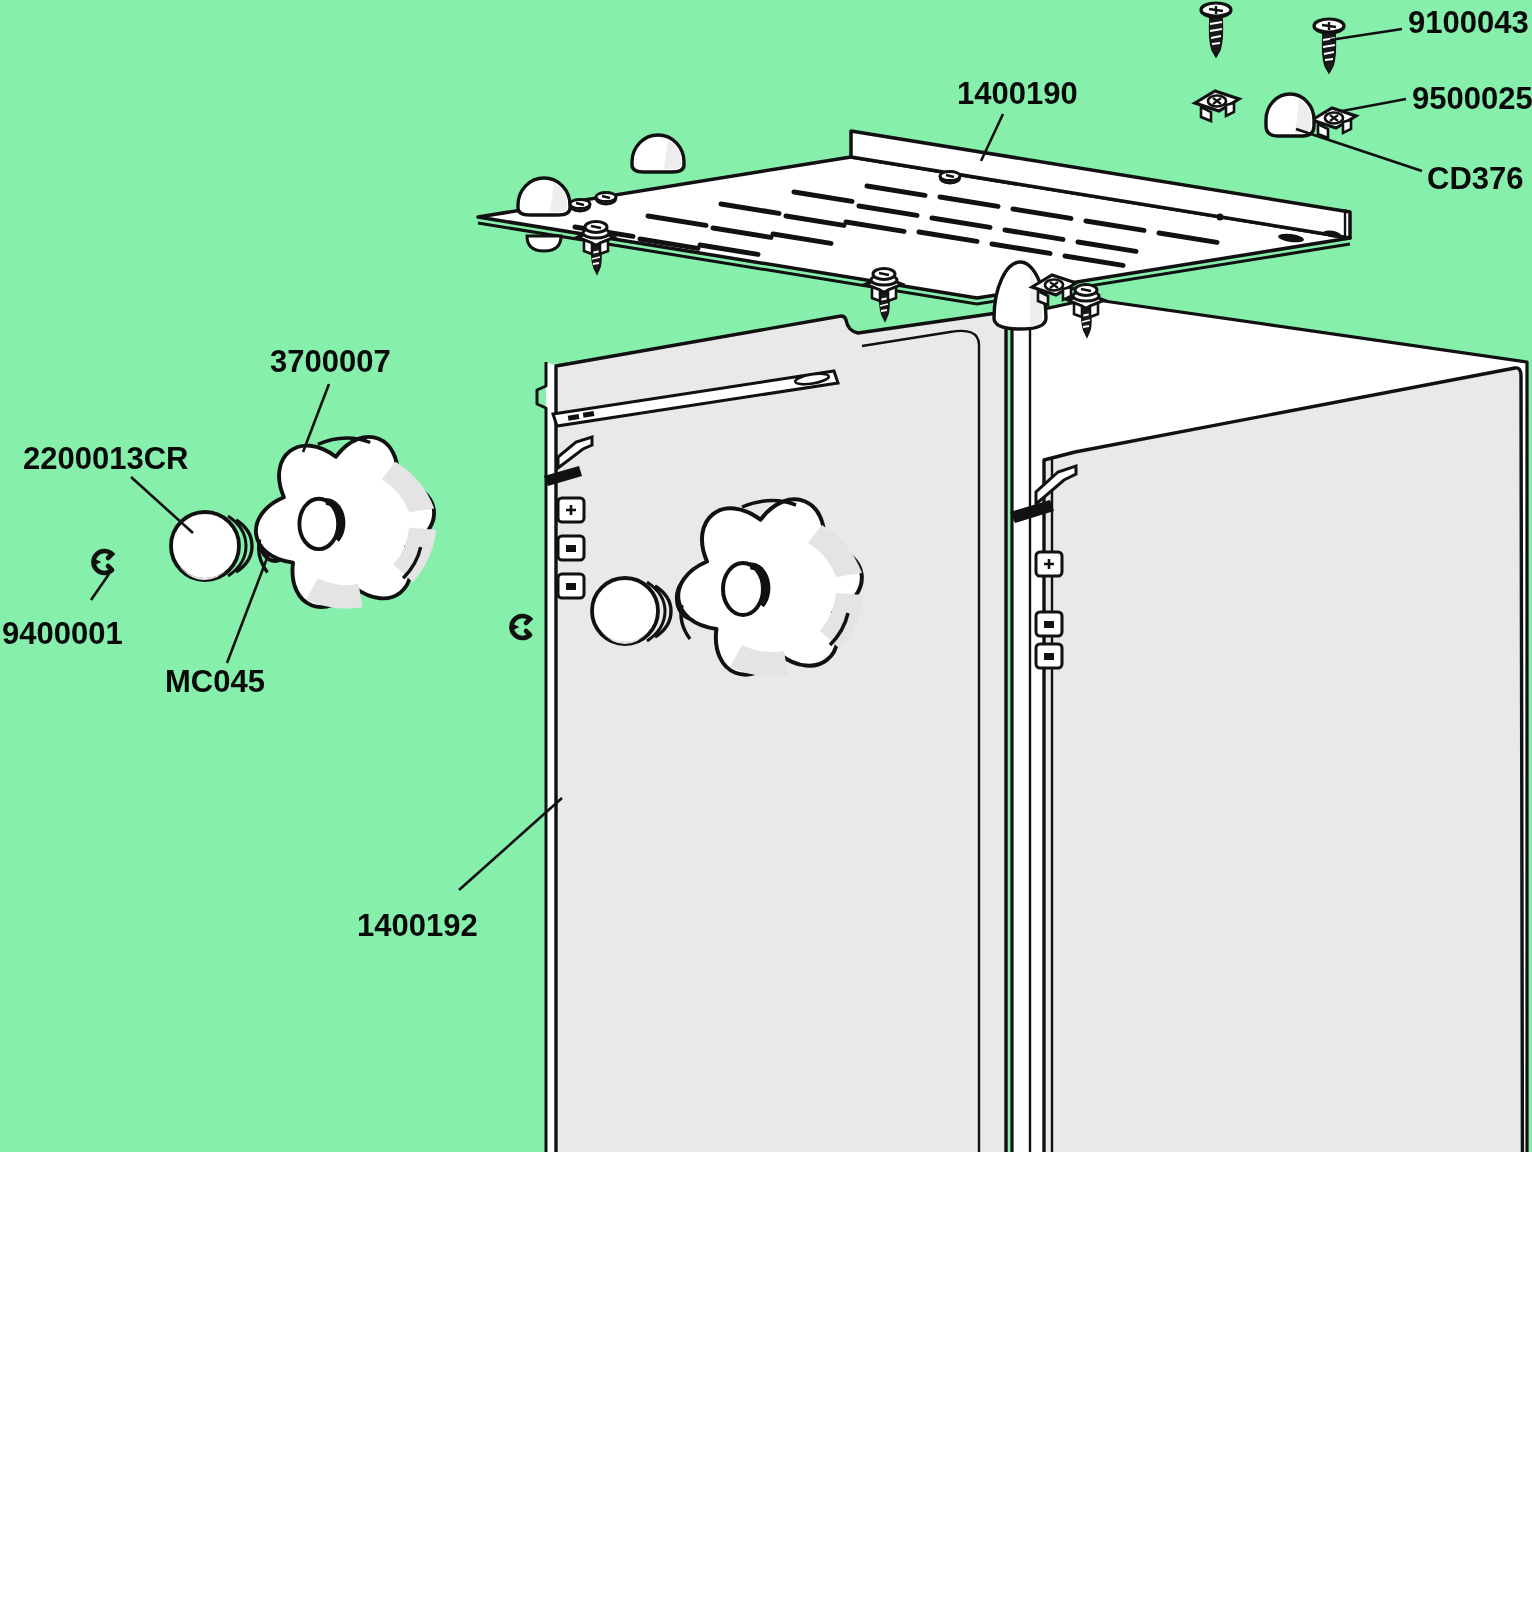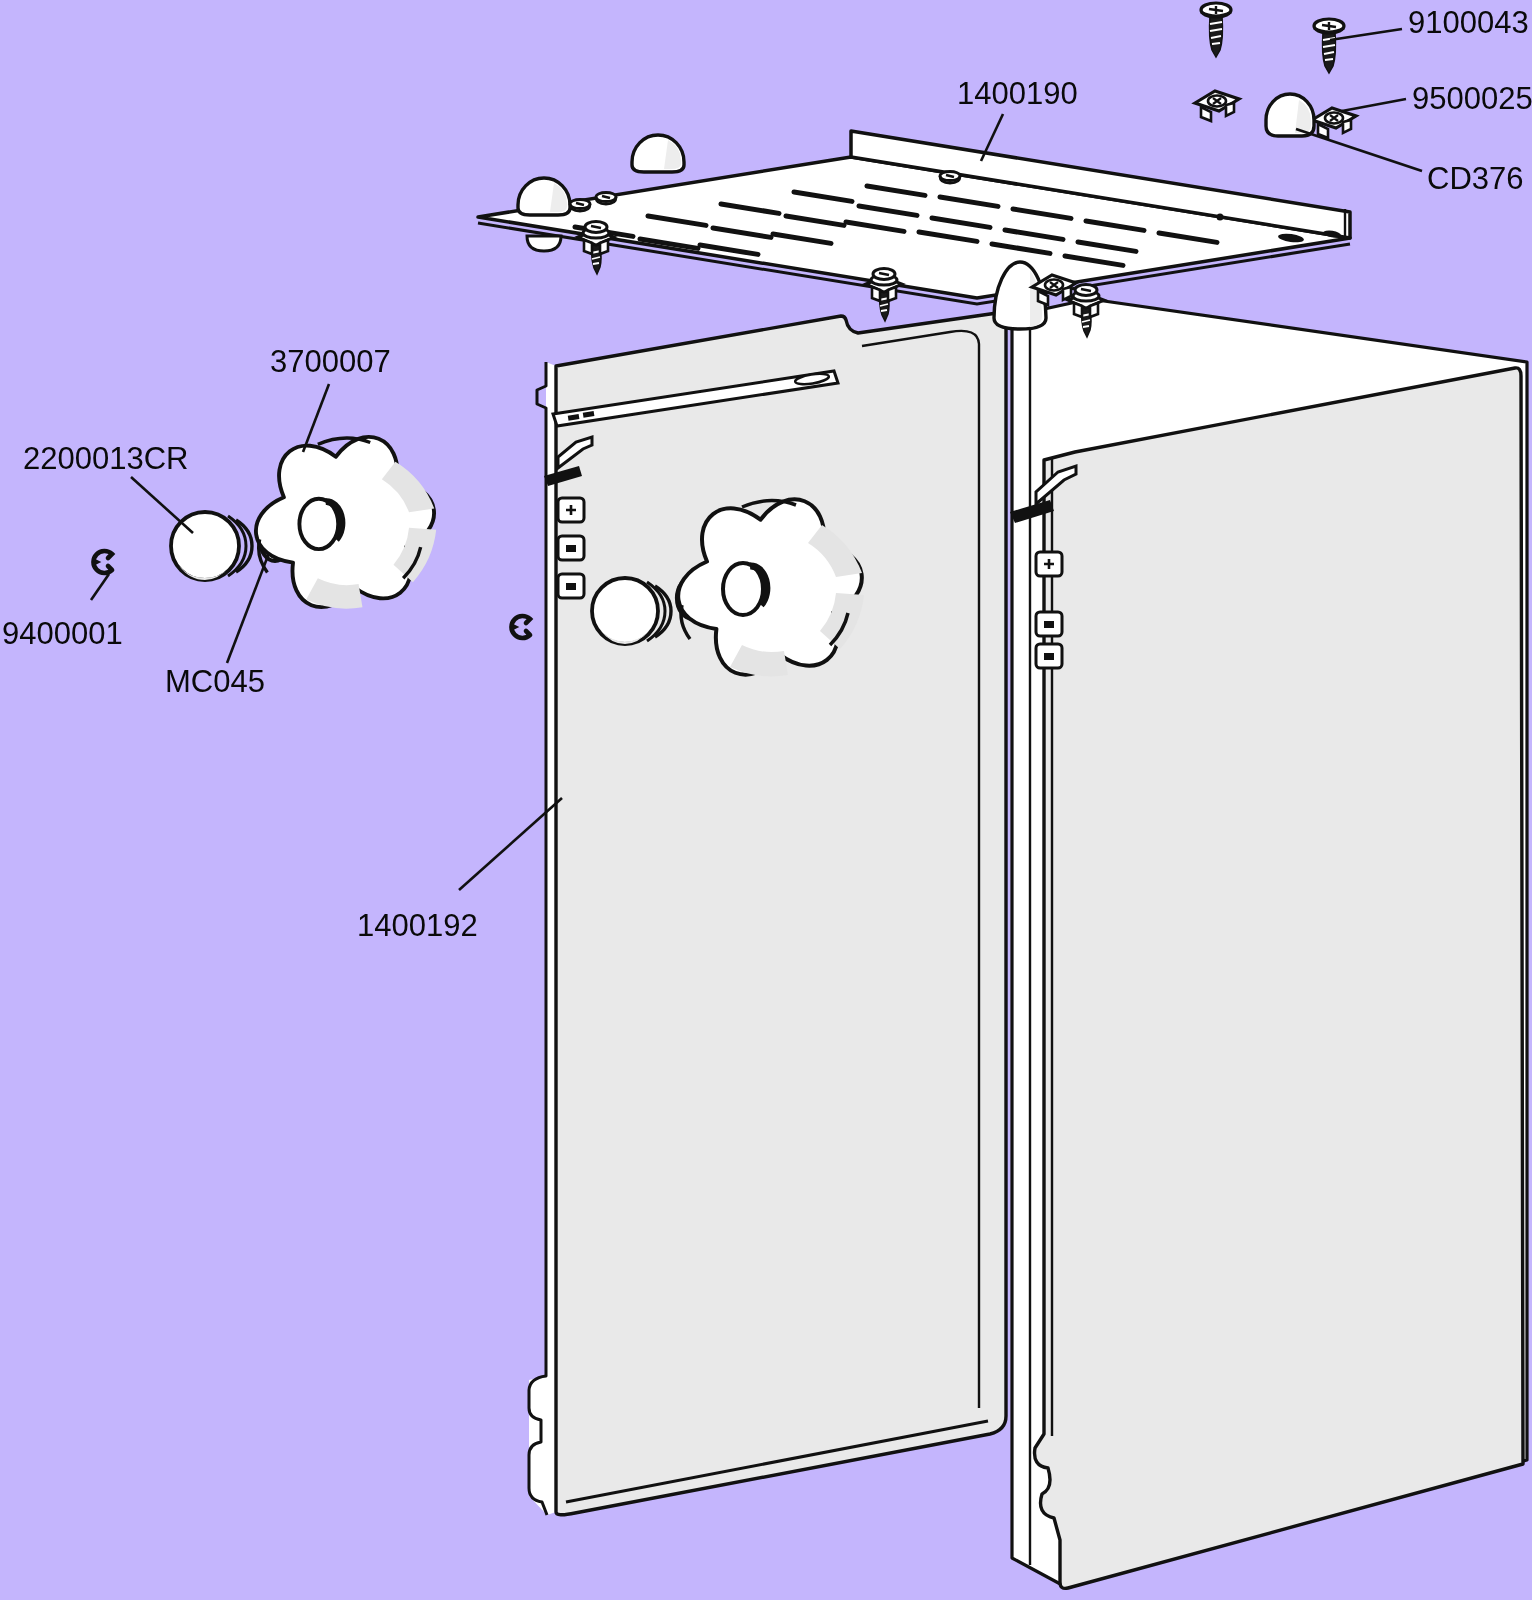--- a/index.html
+++ b/index.html
@@ -1,16 +1,16 @@
 <!DOCTYPE html>
 <html><head>
 <meta charset="utf-8">
 <style>
   html,body{margin:0;padding:0;background:#ffffff;}
-  .stage{width:1532px;height:1600px;position:relative;background:#c4b5fd;overflow:hidden;}
+  .stage{width:1532px;height:1152px;position:relative;background:#86efac;overflow:hidden;font-weight:bold;}
   svg{display:block;}
   text.part-label{
     font-family:"Liberation Sans", sans-serif;
     font-size:31px;
     fill:#0a0a0a;
     letter-spacing:0px;
   }
   .ln{stroke:#111;fill:none;}
 </style>
 </head>

